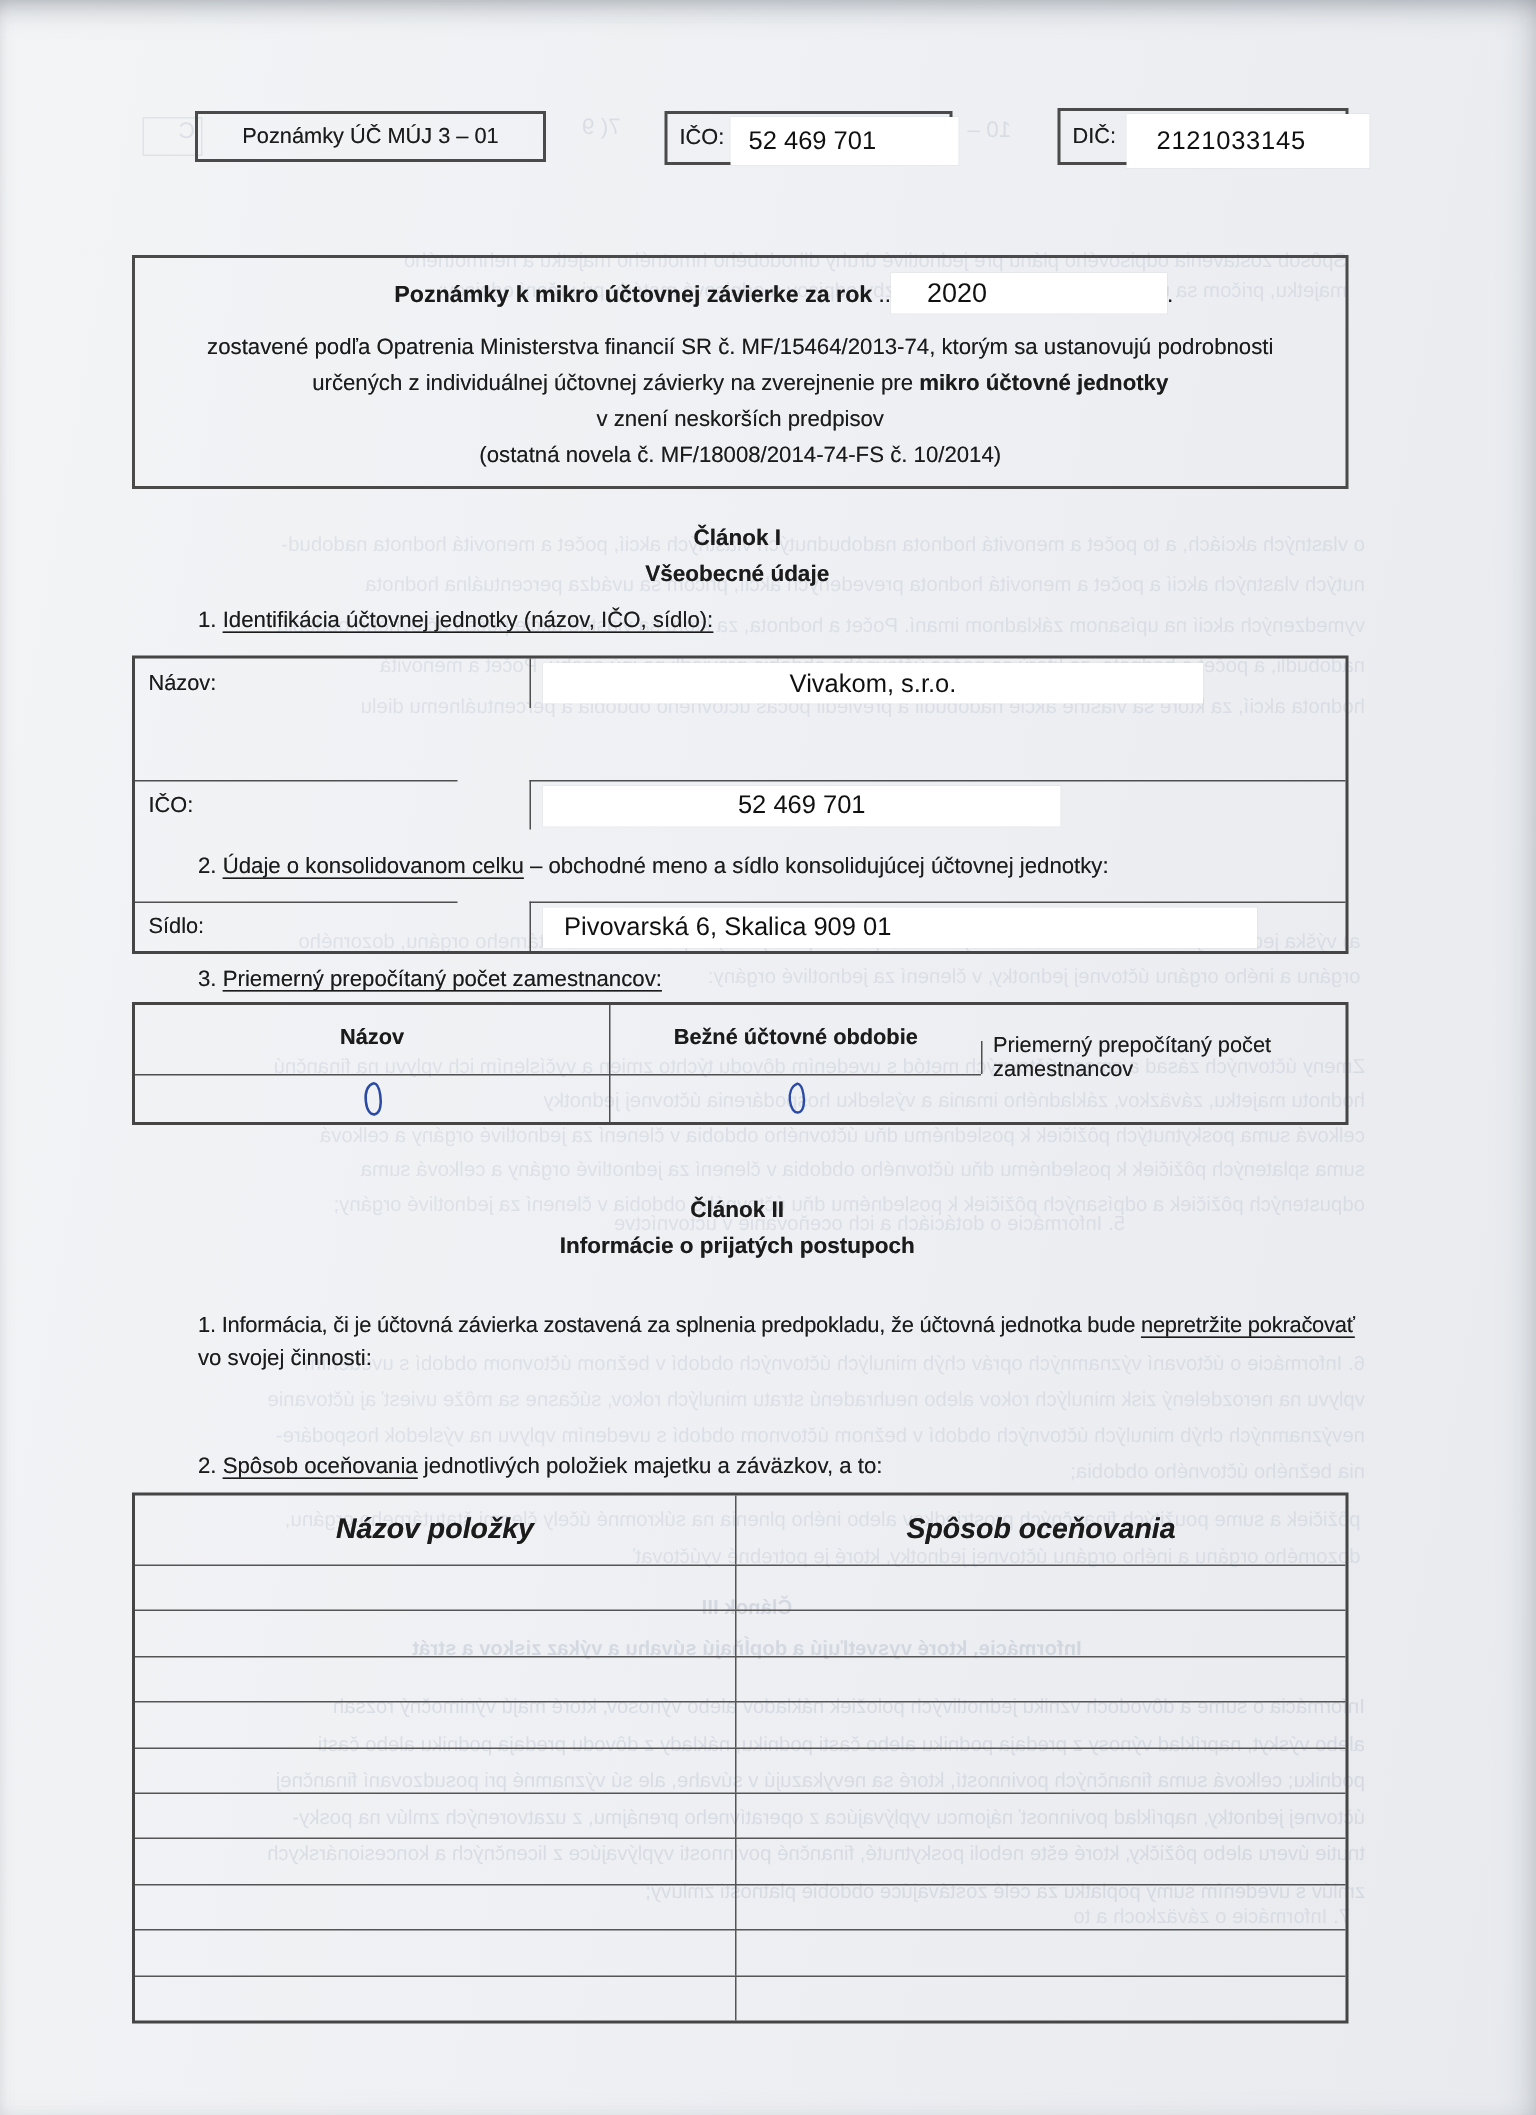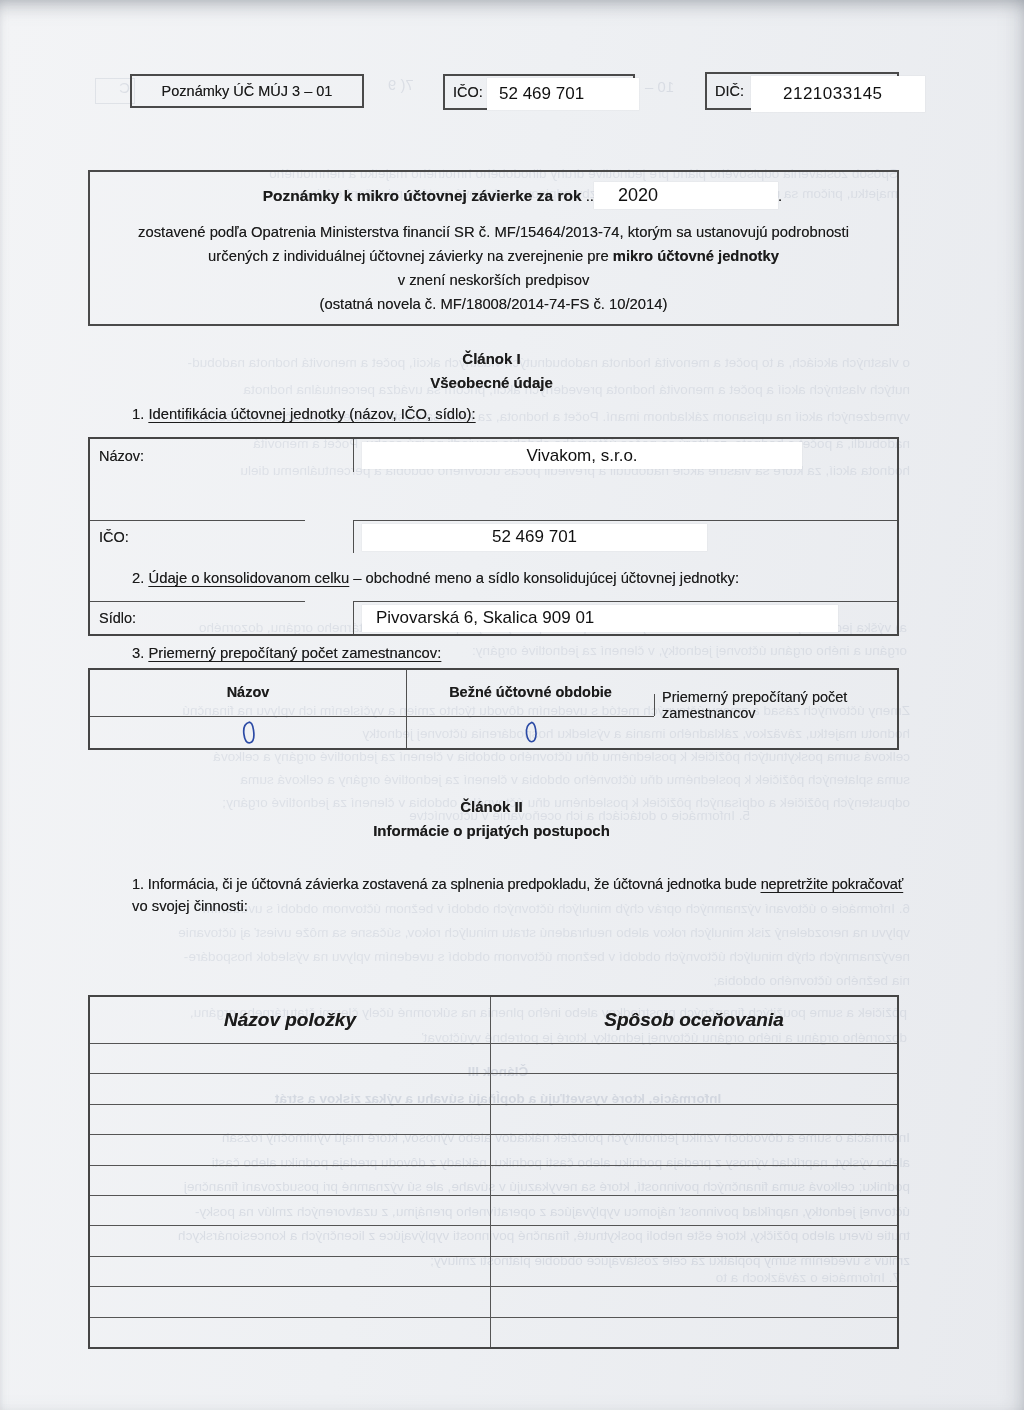--- a/index.html
+++ b/index.html
@@ -115,21 +115,21 @@
     <div class="cell scan" style="justify-content:center;width:100%;height:100%;">Poznámky ÚČ MÚJ 3 – 01</div>
   </div>
 
   <div class="box z2" style="left:443px;top:74px;width:188px;height:32px;">
     <span class="hdr-label scan abs" style="left:0;top:0;height:100%;">IČO:</span>
     <div class="patch abs" style="left:42px;top:2px;width:140px;height:32px;padding-left:12px;">52 469 701</div>
   </div>
 
   <div class="box z2" style="left:705px;top:72px;width:190px;height:34px;">
     <span class="hdr-label scan abs" style="left:0;top:0;height:100%;">DIČ:</span>
-    <div class="patch abs" style="left:44px;top:2px;width:142px;height:36px;padding-left:32px;letter-spacing:.5px;">2121033145</div>
+    <div class="patch abs" style="left:44px;top:2px;width:142px;height:36px;padding-left:20px;letter-spacing:.5px;">2121033145</div>
   </div>
 
   <div class="box z2" style="left:88px;top:170px;width:807px;height:152px;">
     <div class="abs" style="left:0;top:14px;width:100%;text-align:center;padding-left:58px;box-sizing:border-box;white-space:nowrap;">
       <span class="b scan" style="font-size:15.5px;">Poznámky k mikro účtovnej závierke za rok</span>
       <span class="scan">..</span><span class="patch" style="display:inline-flex;width:160px;height:27px;vertical-align:middle;padding-left:24px;font-size:18px;margin-top:-4px;">2020</span><span class="scan">.</span>
     </div>
     <div class="abs ctr legal scan" style="left:6px;top:48px;width:795px;">
       <div>zostavené podľa Opatrenia Ministerstva financií SR č. MF/15464/2013-74, ktorým sa ustanovujú podrobnosti</div>
       <div><span>určených z individuálnej účtovnej závierky na zverejnenie pre </span><span class="b">mikro účtovné jednotky</span></div>
@@ -185,20 +185,23 @@
   </div>
 
   <div class="head2 scan" style="top:798px;">Článok II</div>
   <div class="head2 scan" style="top:822px;">Informácie o prijatých postupoch</div>
 
   <div class="sec scan" style="left:88px;top:876px;font-size:14.6px;letter-spacing:-0.15px;">
     <span>1. Informácia, či je účtovná závierka zostavená za splnenia predpokladu, že účtovná jednotka bude </span><span class="u">nepretržite pokračovať</span>
   </div>
   <div class="sec scan" style="left:88px;top:898px;">vo svojej činnosti:</div>
 
+  <div class="sec scan" style="left:88px;top:970px;">
+    <span>2.</span> <span class="u">Spôsob oceňovania</span><span> jednotlivých položiek majetku a záväzkov, a to:</span>
+  </div>
 
   <div class="grid vt" style="left:88px;top:995px;width:807px;background:transparent;">
     <div class="cell vh scan">Názov položky</div>
     <div class="cell vh scan">Spôsob oceňovania</div>
     <div class="cell"></div>
       <div class="cell"></div>
     <div class="cell"></div>
       <div class="cell"></div>
     <div class="cell"></div>
       <div class="cell"></div>

